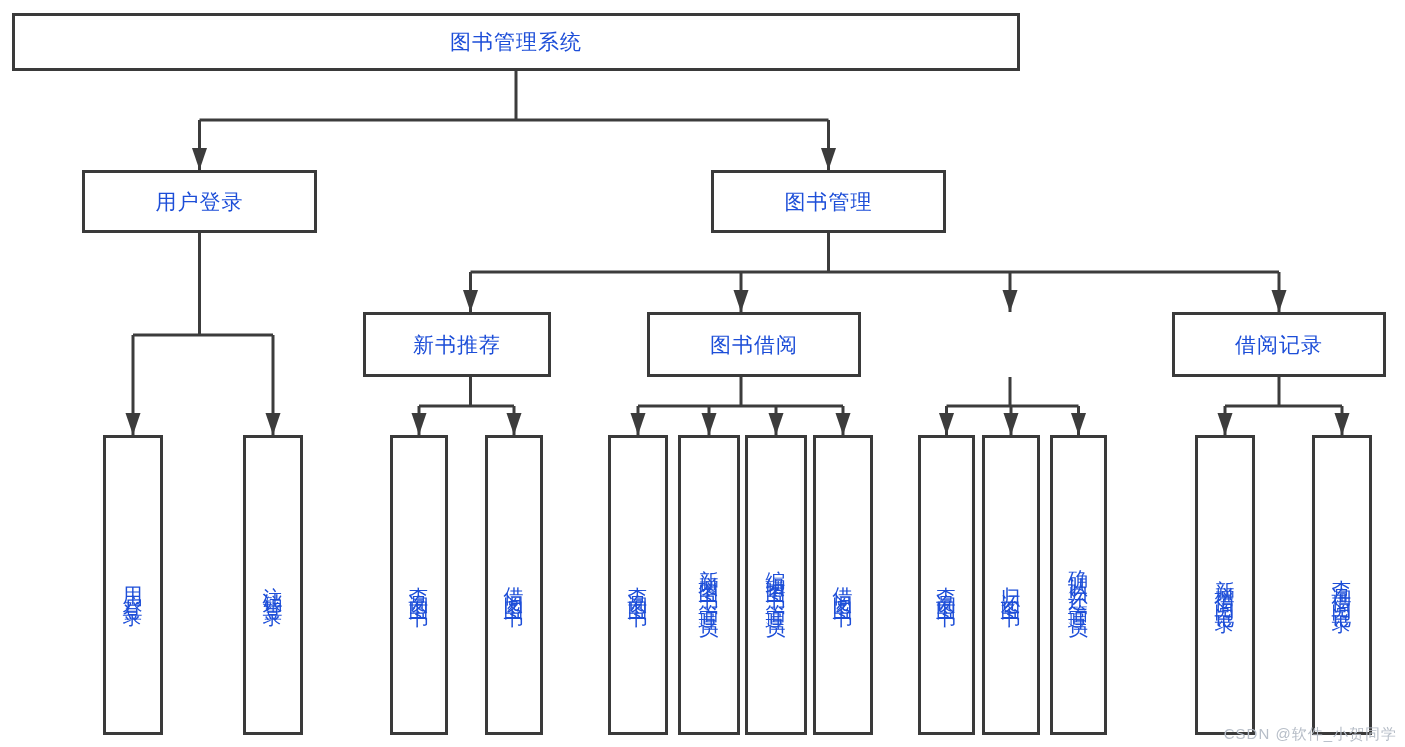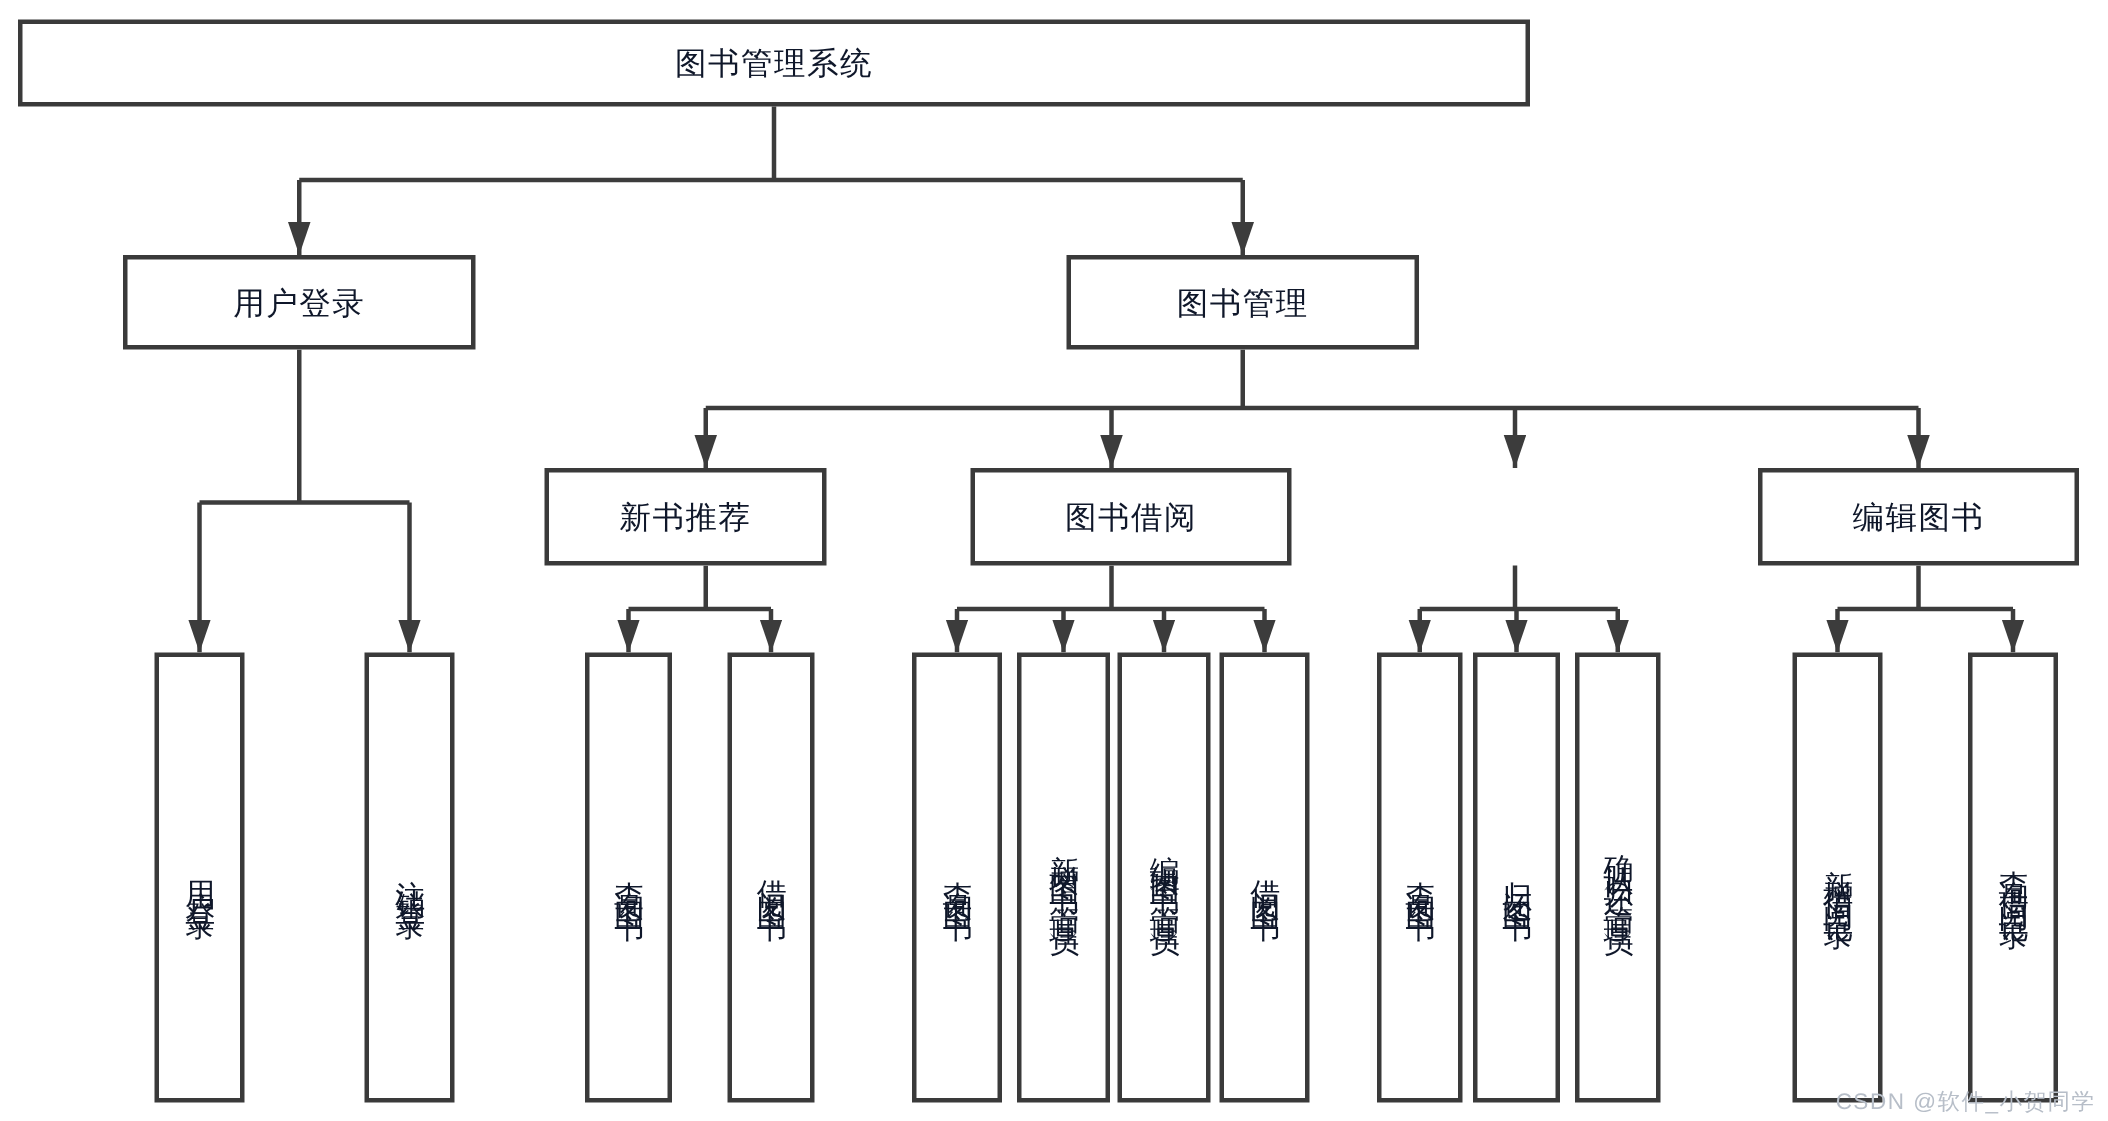--- a/index.html
+++ b/index.html
@@ -19,21 +19,21 @@
     pointer-events: none;
   }
   .box {
     position: absolute;
     box-sizing: border-box;
     border: 3px solid #3a3a3a;
     background: #ffffff;
     display: flex;
     align-items: center;
     justify-content: center;
-    color: #0f172a;
+    color: #1d4ed8;
     z-index: 2;
   }
   .box-h {
     font-size: 21px;
     letter-spacing: 1px;
     white-space: nowrap;
   }
   .box-v {
     top: 435px;
     height: 300px;
@@ -125,21 +125,21 @@
     </g>
   </svg>
 
   <div id="n-root" class="box box-h">图书管理系统</div>
 
   <div id="n-b0" class="box box-h">用户登录</div>
   <div id="n-b1" class="box box-h">图书管理</div>
 
   <div id="n-m0" class="box box-h">新书推荐</div>
   <div id="n-m1" class="box box-h">图书借阅</div>
-  <div id="n-m3" class="box box-h">编辑图书</div>
+  <div id="n-m3" class="box box-h">借阅记录</div>
 
   <div id="n-l0" class="box box-v">用户登录</div>
   <div id="n-l1" class="box box-v">注销登录</div>
   <div id="n-l2" class="box box-v">查询图书</div>
   <div id="n-l3" class="box box-v">借阅图书</div>
   <div id="n-l4" class="box box-v">查询图书</div>
   <div id="n-l5" class="box box-v">新增图书（管理员）</div>
   <div id="n-l6" class="box box-v">编辑图书（管理员）</div>
   <div id="n-l7" class="box box-v">借阅图书</div>
   <div id="n-l8" class="box box-v">查询图书</div>

